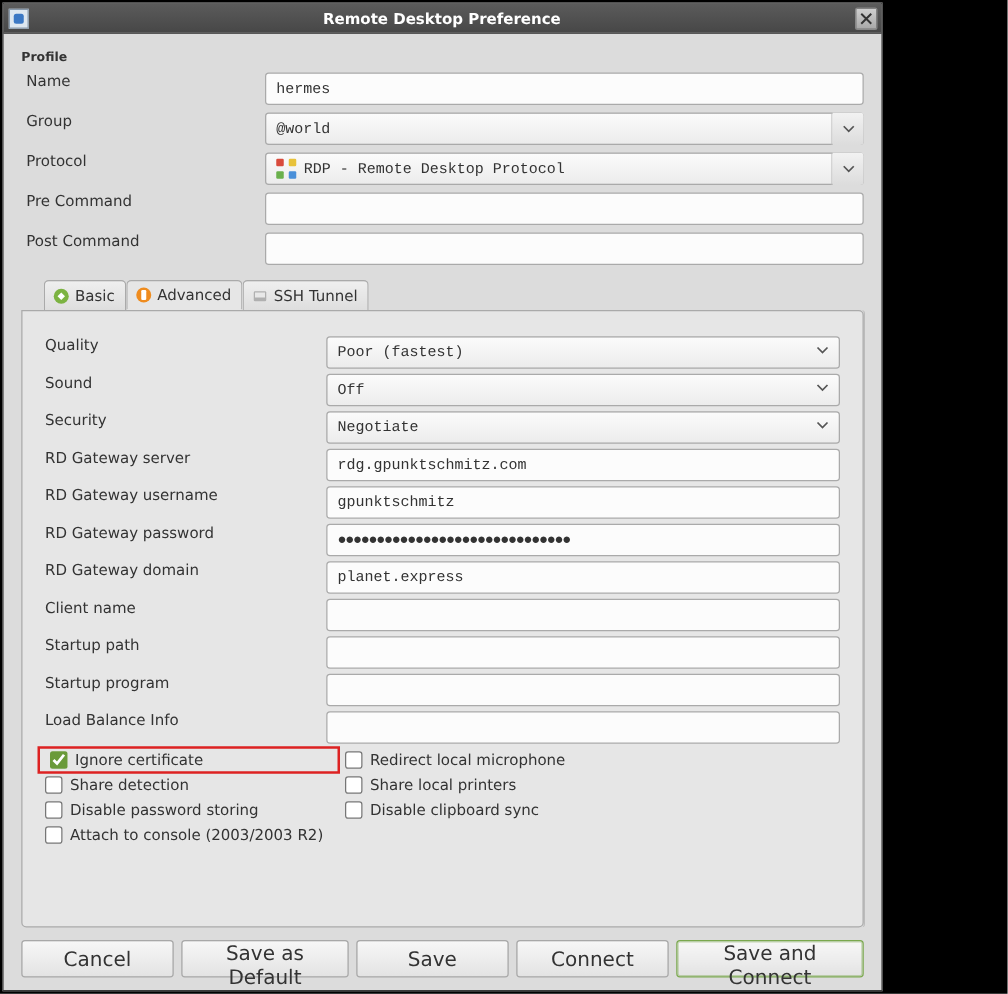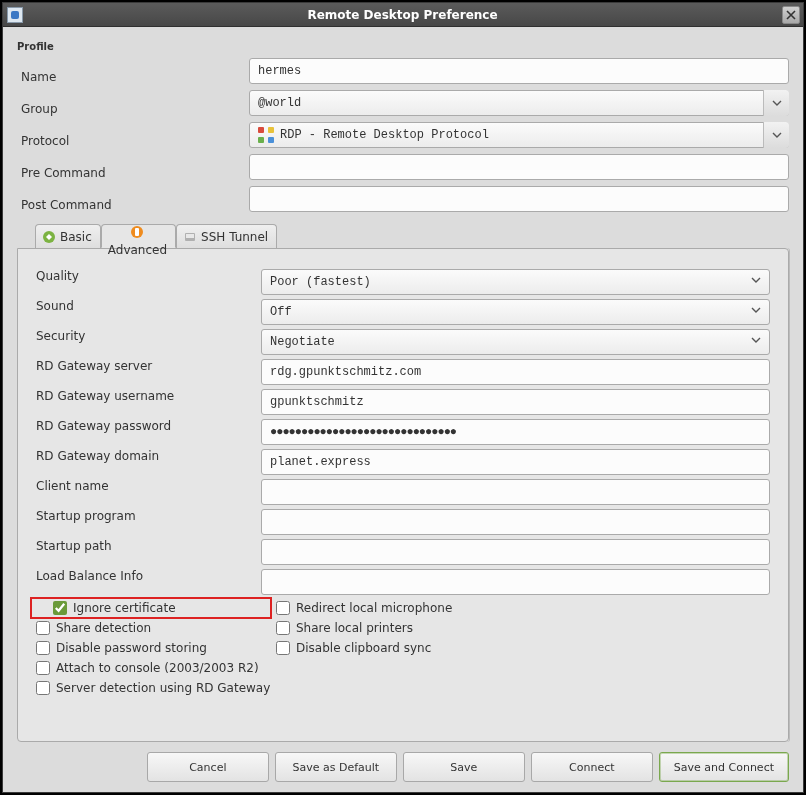--- a/index.html
+++ b/index.html
@@ -8,21 +8,21 @@
     font-size: 12px;
     background: #000;
     color: #333;
     width: 806px;
     height: 795px;
     overflow: hidden;
   }
   .window {
     position: absolute;
     left: 2px; top: 2px;
-    width: 802px; height: 791px;
+    width: 704px; height: 791px;
     background: #d6d6d6;
     border: 1px solid #3a3a3a;
     display: flex;
     flex-direction: column;
   }
   .titlebar {
     height: 24px;
     background: linear-gradient(to bottom, #5b5b5b, #474747);
     color: #fff;
     display: flex;
@@ -67,23 +67,22 @@
     display: flex;
     flex-direction: column;
   }
   .section-title {
     font-weight: bold;
     font-size: 10px;
     margin-bottom: 6px;
   }
   .form-row {
     display: flex;
-    align-items: flex-end;
+    align-items: flex-start;
     margin-bottom: 6px;
-    gap: 37px;
   }
   .form-row > label {
     width: 195px;
     padding-left: 0;
     color: #333;
   }
   .profile-rows .form-row > label { padding-left: 4px; }
   .text-input, .combo, .select-like {
     height: 26px;
     border: 1px solid #aaa;
@@ -153,21 +152,20 @@
     cursor: pointer;
     font-size: 12px;
     color: #333;
     margin-right: 0px;
   }
   .tab.active {
     background: #e6e6e6;
     border-bottom: 1px solid #e6e6e6;
     margin-bottom: -1px;
     position: relative;
-    flex-direction: column;
   }
   .tab .tab-icon { width: 14px; height: 14px; display:flex;align-items:center;justify-content:center; }
   .tabpane {
     flex: 1;
     border: 1px solid #aaa;
     border-radius: 0 4px 4px 4px;
     background: #e6e6e6;
     padding: 20px 18px 14px 18px;
     overflow: auto;
     position: relative;
@@ -219,39 +217,39 @@
     gap: 6px;
     cursor: pointer;
   }
   .cbx input[type="checkbox"] {
     width: 14px; height: 14px;
     accent-color: #6a9a3a;
     cursor: pointer;
   }
   .cbx.highlighted {
     border: 2px solid #d22;
-    padding: 2px 21px;
+    padding: 2px 8px;
     margin: -4px -6px;
   }
   .checkbox-full { grid-column: 1 / -1; }
   .button-bar {
     display: flex;
     justify-content: flex-end;
     gap: 6px;
     padding-top: 10px;
   }
   .btn {
     height: 30px;
     min-width: 122px;
     padding: 0 14px;
     border: 1px solid #a8a8a8;
     border-radius: 3px;
     background: linear-gradient(to bottom,#f7f7f7,#e3e3e3);
     font-family: inherit;
-    font-size: 11px;
+    font-size: 16px;
     color: #333;
     cursor: pointer;
   }
   .btn.default {
     border: 1px solid #7aa84e;
     box-shadow: 0 0 0 1px rgba(122,168,78,0.4) inset;
   }
   .rdp-icon {
     width:16px;height:16px;position:relative;
   }
@@ -413,26 +411,26 @@
           <label>RD Gateway domain</label>
           <input class="text-input" type="text" value="planet.express" style="">
         </div>
 
         <div class="pane-row">
           <label>Client name</label>
           <input class="text-input" type="text" value="" style="">
         </div>
 
         <div class="pane-row">
+          <label>Startup path</label>
+          <input class="text-input" type="text" value="" style="">
+        </div>
+
+        <div class="pane-row">
           <label>Startup program</label>
-          <input class="text-input" type="text" value="" style="">
-        </div>
-
-        <div class="pane-row">
-          <label>Startup path</label>
           <input class="text-input" type="text" value="" style="">
         </div>
 
         <div class="pane-row">
           <label>Load Balance Info</label>
           <input class="text-input" type="text" value="" style="">
         </div>
 
         <div class="checkbox-grid">
 
@@ -464,24 +462,20 @@
           <label class="cbx">
             <input type="checkbox" style="">
             <span>Disable clipboard sync</span>
           </label>
 
           <label class="cbx checkbox-full">
             <input type="checkbox" style="">
             <span>Attach to console (2003/2003 R2)</span>
           </label>
 
-          <label class="cbx checkbox-full">
-            <input type="checkbox" style="">
-            <span>Server detection using RD Gateway</span>
-          </label>
 
         </div>
       </div>
 
       <div class="side-scrollbar"></div>
     </div>
 
     <div class="button-bar">
       <button class="btn">Cancel</button>
       <button class="btn">Save as Default</button>

